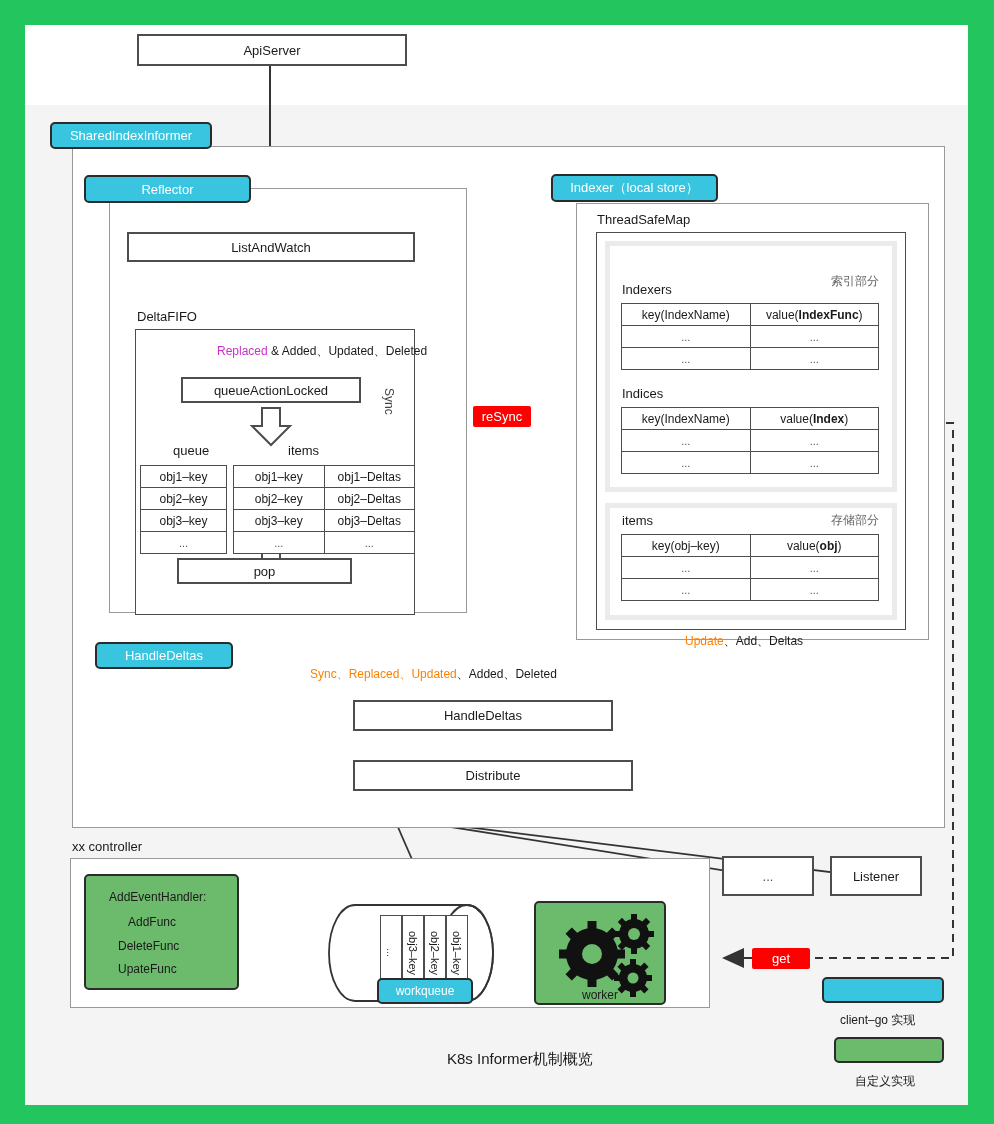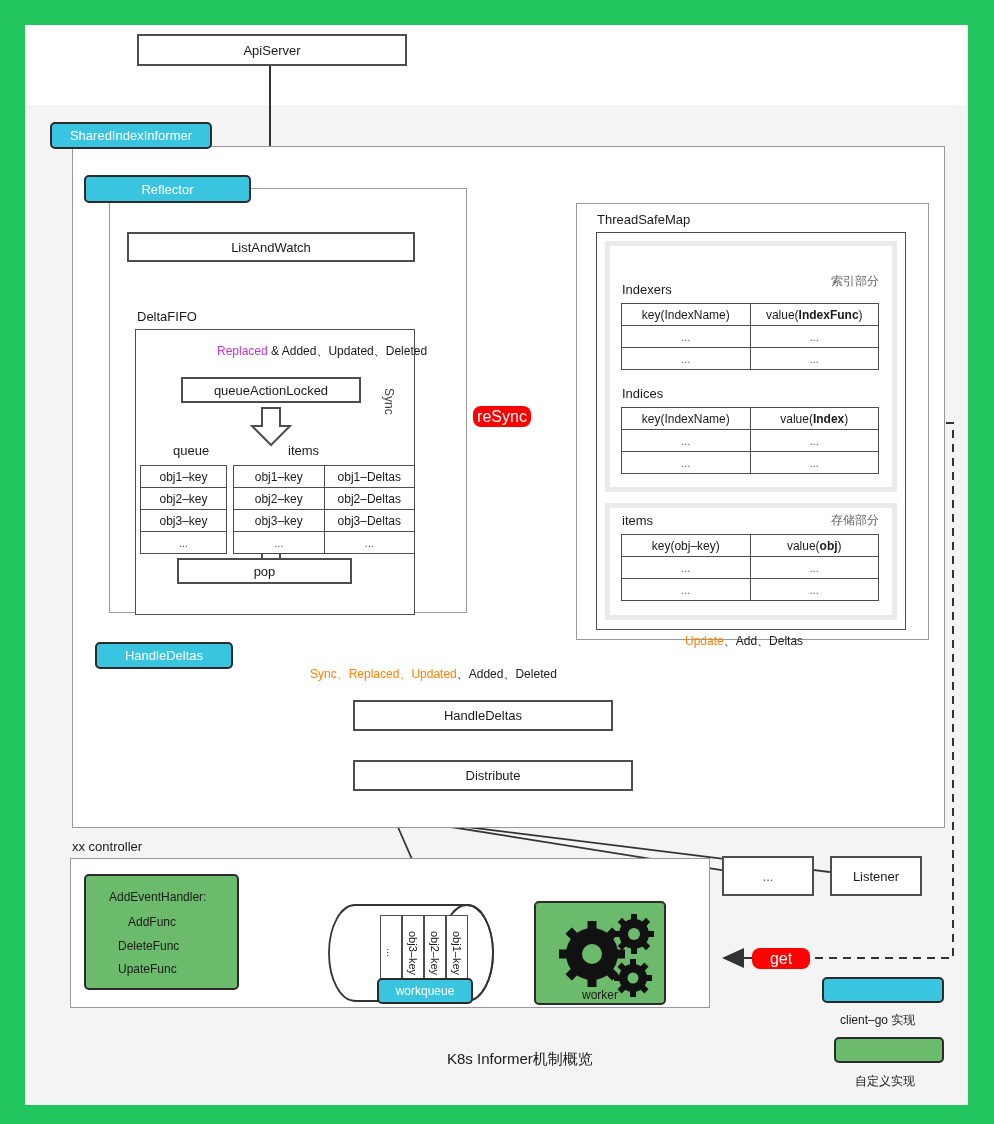--- a/index.html
+++ b/index.html
@@ -7,22 +7,22 @@
   #root{position:relative;width:994px;height:1124px;background:#22c55e;overflow:hidden;}
   
   #canvas{position:absolute;left:25px;top:25px;width:943px;height:1080px;background:#f4f4f4;overflow:hidden;}
   #whiteband{position:absolute;left:0;top:0;width:943px;height:80px;background:#ffffff;}
   .box{position:absolute;box-sizing:border-box;background:#fff;border:2px solid #4d4d4d;
        display:flex;align-items:center;justify-content:center;color:#1a1a1a;font-size:13px;}
   .plainbox{position:absolute;box-sizing:border-box;border:1px solid #999;background:#fff;}
   .cyan{position:absolute;box-sizing:border-box;background:#39c5e0;border:2px solid #2b2b2b;border-radius:5px;
         display:flex;align-items:center;justify-content:center;color:#fff;font-size:13px;}
   .green{position:absolute;box-sizing:border-box;background:#6cba6c;border:2px solid #2b2b2b;border-radius:5px;}
-  .red{position:absolute;box-sizing:border-box;background:#ff0000;border-radius:8px;
-       display:flex;align-items:center;justify-content:center;color:#fff;font-size:16px;}
+  .red{position:absolute;box-sizing:border-box;background:#ff0000;border-radius:2px;
+       display:flex;align-items:center;justify-content:center;color:#fff;font-size:13px;}
   .lbl{position:absolute;font-size:13px;color:#1a1a1a;white-space:nowrap;}
   .lbl.small{font-size:12px;}
   svg.ov{position:absolute;left:0;top:0;width:943px;height:1080px;overflow:visible;pointer-events:none;}
   
   .tbl{position:absolute;border-collapse:collapse;table-layout:fixed;background:#fff;border-radius:23px;}
   .tbl td{border:1.5px solid #4d4d4d;text-align:center;font-size:12px;color:#1a1a1a;
           height:21px;padding:0;background:#fff;}
   .tbl td.dots{color:#555;font-size:11px;}
   .grayframe{position:absolute;box-sizing:border-box;background:#ebebeb;}
   .innerwhite{position:absolute;box-sizing:border-box;background:#fff;}
@@ -175,20 +175,23 @@
           <td class="dots">...</td>
         </tr>
       </tbody>
     </table>
 
     <div class="box" style="left:152px;top:533px;width:175px;height:26px;">
       <span>pop</span>
     </div>
 
     <div class="plainbox" style="left:551px;top:178px;width:353px;height:437px;"></div>
+    <div class="cyan" style="left:526px;top:149px;width:167px;height:28px;">
+      <span>Indexer（local store）</span>
+    </div>
     <div class="lbl" style="left:572px;top:187px;">ThreadSafeMap</div>
     <div class="plainbox" style="left:571px;top:207px;width:310px;height:398px;border:1.5px solid #4d4d4d;"></div>
 
     <div class="grayframe" style="left:580px;top:216px;width:292px;height:251px;"></div>
     <div class="innerwhite" style="left:585px;top:221px;width:282px;height:241px;"></div>
 
     <div class="lbl gray" style="left:806px;top:248px;font-size:12px;color:#666;">索引部分</div>
     <div class="lbl" style="left:597px;top:257px;">Indexers</div>
     <table class="tbl" style="left:596px;top:278px;width:258px;">
       <tbody>

